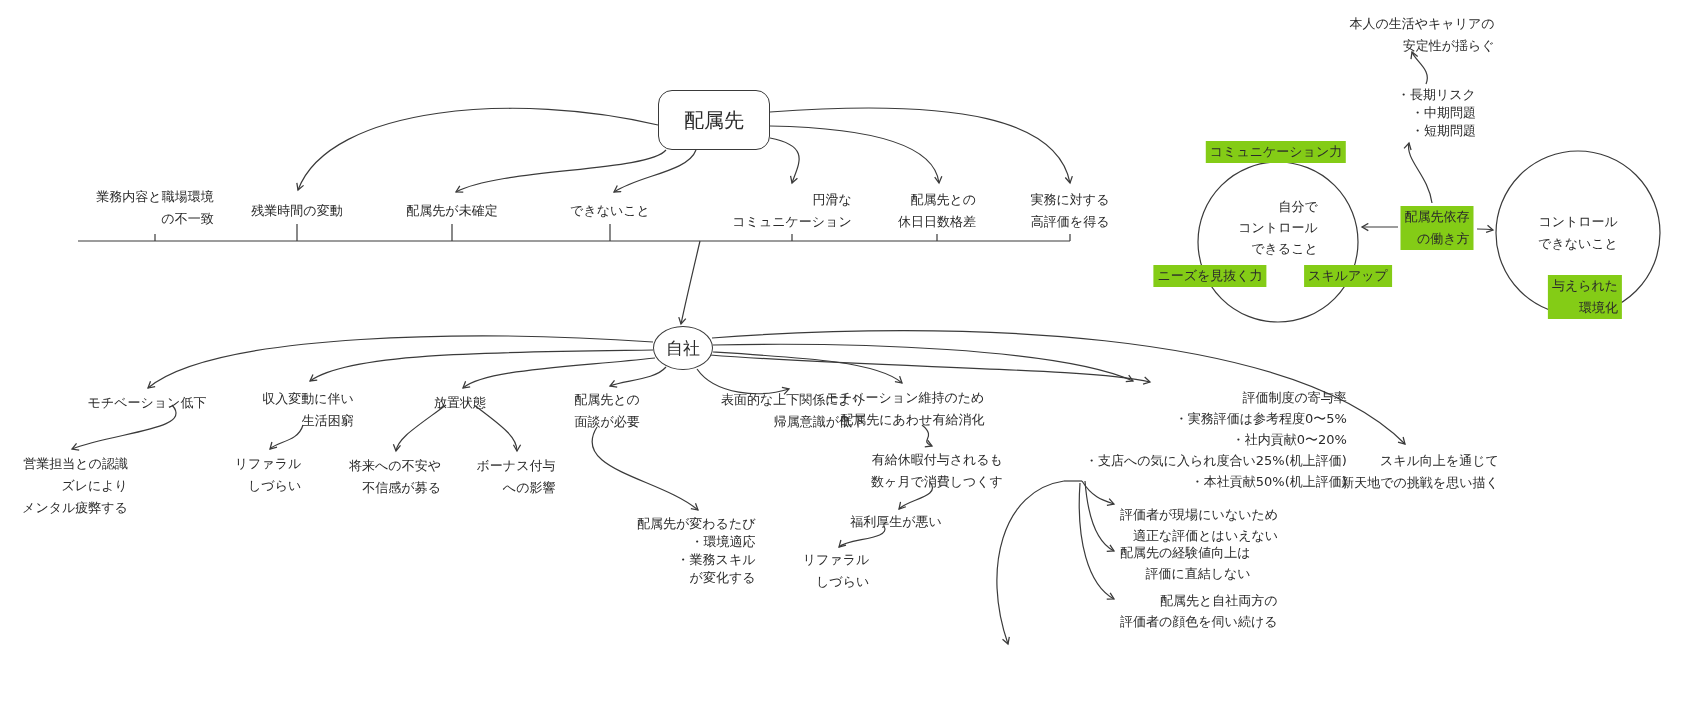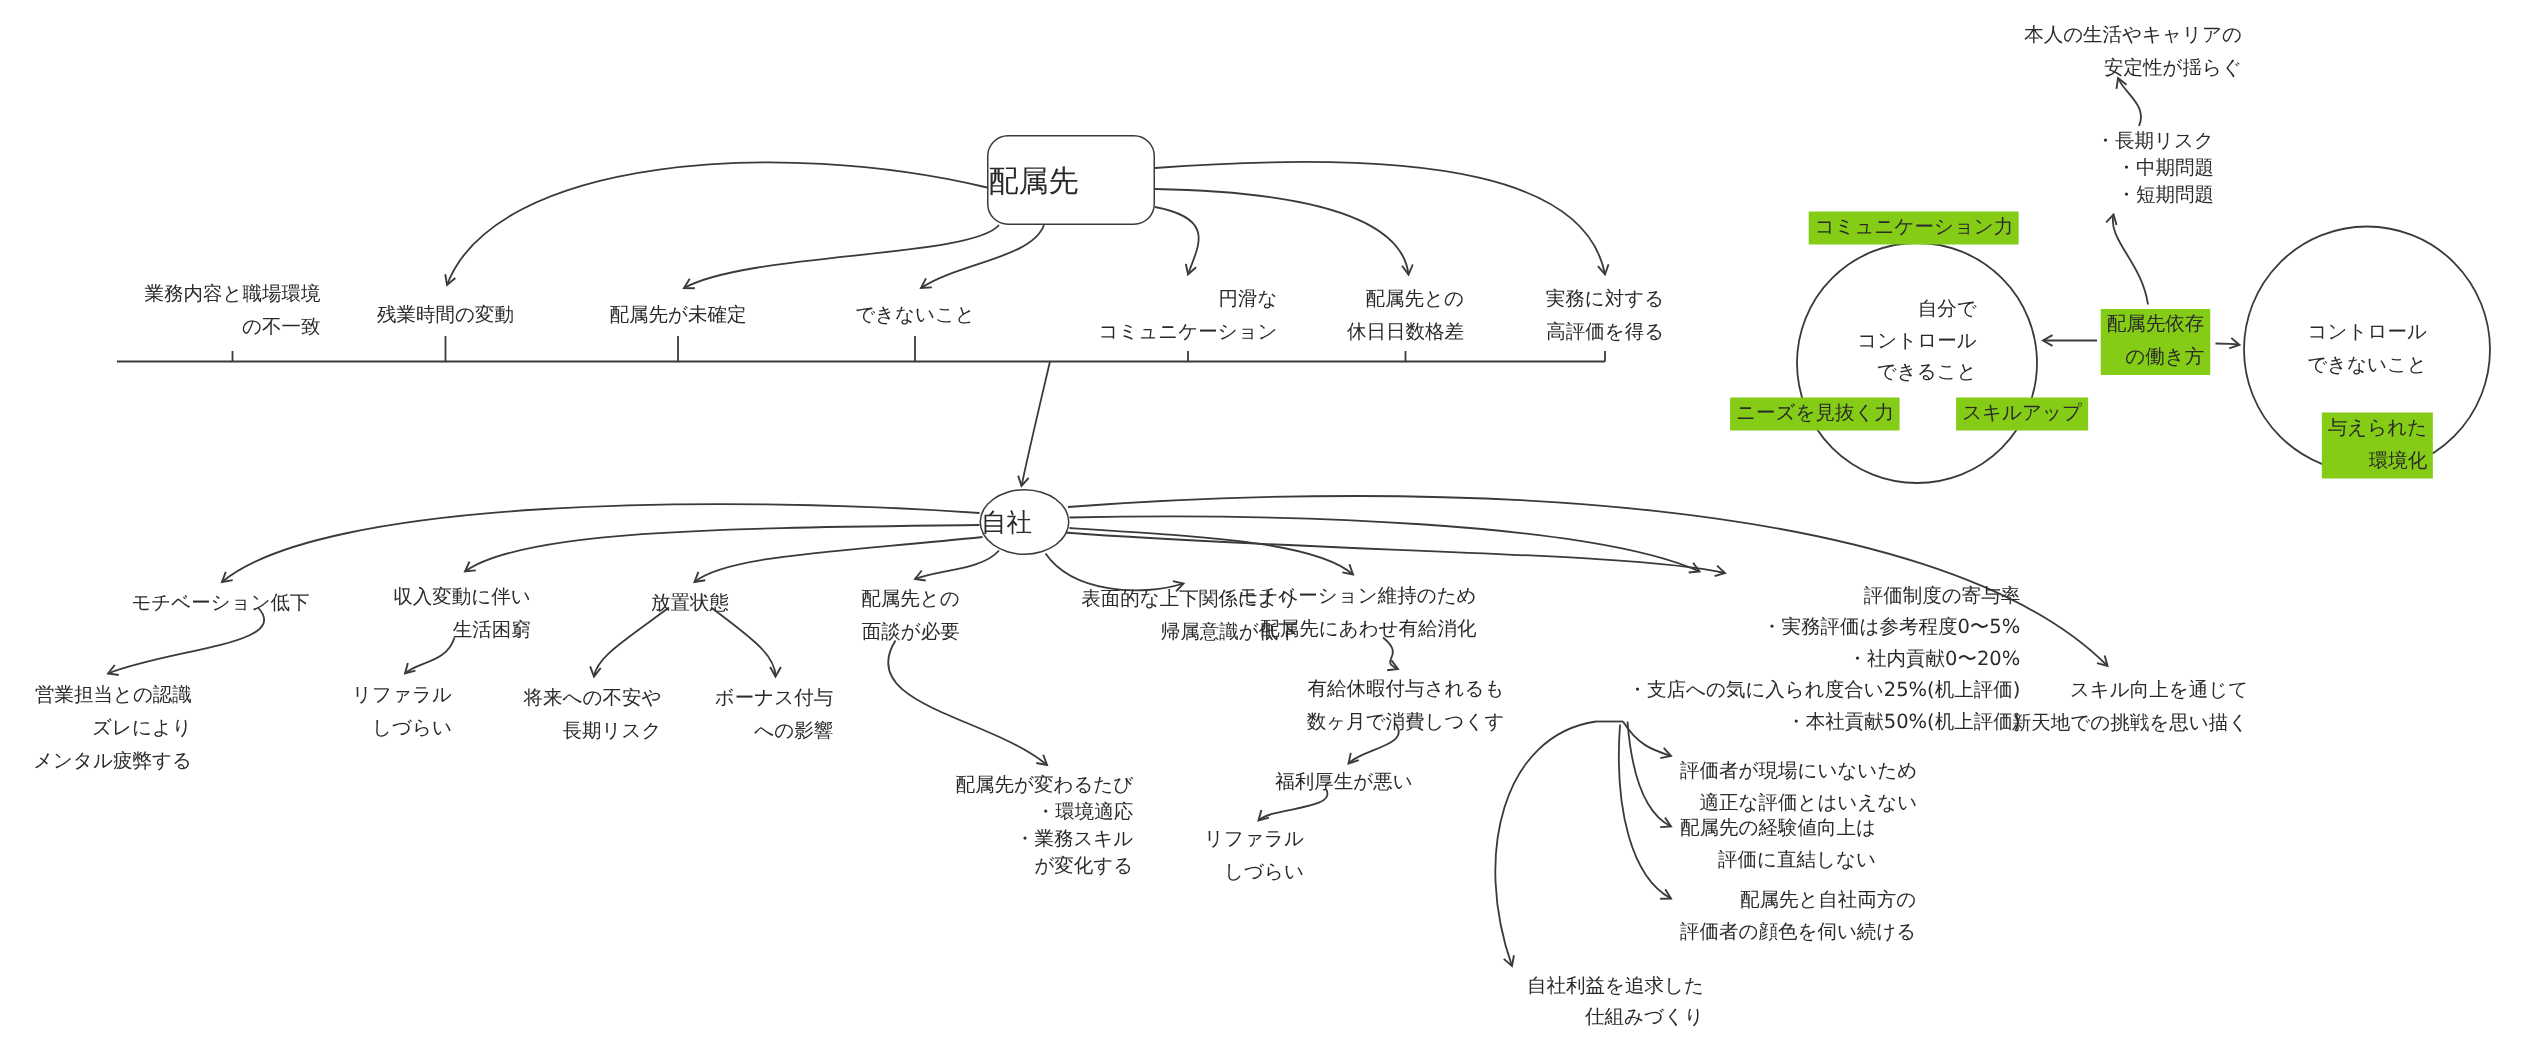--- a/index.html
+++ b/index.html
@@ -8,21 +8,21 @@
     font-family:"DejaVu Sans","Liberation Sans",sans-serif;color:#2a2a2a;overflow:hidden;
   }
   svg.edges{position:absolute;left:0;top:0;width:1687px;height:706px;}
   .lbl{
     position:absolute;font-size:13px;line-height:22px;white-space:pre-line;
     text-align:right;transform:translateX(-50%);
   }
   .lbl.left{transform:none;text-align:right;}
   .lbl.bg{background:#84cc16;padding:0 4px;}
   .node{
-    position:absolute;display:flex;align-items:center;justify-content:flex-start;
+    position:absolute;display:flex;align-items:center;justify-content:center;
     background:#ffffff;border:1.6px solid #3a3a3a;box-sizing:border-box;
   }
   .node.rect{border-radius:14px;font-size:20px;}
   .node.ellipse{border-radius:50%;font-size:17px;}
 </style>
 </head>
 <body>
 
 <div class="canvas">
 
@@ -106,21 +106,21 @@
   <div class="lbl" style="left:147px;top:392px">モチベーション低下</div>
   <div class="lbl" style="left:75px;top:453px">営業担当との認識
 ズレにより
 メンタル疲弊する</div>
   <div class="lbl" style="left:308px;top:388px">収入変動に伴い
 生活困窮</div>
   <div class="lbl" style="left:268px;top:453px">リファラル
 しづらい</div>
   <div class="lbl" style="left:460px;top:392px">放置状態</div>
   <div class="lbl" style="left:395px;top:455px">将来への不安や
-長期リスク</div>
+不信感が募る</div>
   <div class="lbl" style="left:516px;top:455px">ボーナス付与
 への影響</div>
   <div class="lbl" style="left:607px;top:389px">配属先との
 面談が必要</div>
   <div class="lbl left" style="left:637px;top:515px;line-height:18px">配属先が変わるたび
 ・環境適応
 ・業務スキル
 　が変化する</div>
   <div class="lbl" style="left:793px;top:389px">表面的な上下関係により
 帰属意識が低下</div>
@@ -135,22 +135,20 @@
 ・実務評価は参考程度0〜5%
 ・社内貢献0〜20%
 ・支店への気に入られ度合い25%(机上評価)
 ・本社貢献50%(机上評価)</div>
   <div class="lbl left" style="left:1120px;top:504px;line-height:21px">評価者が現場にいないため
 適正な評価とはいえない</div>
   <div class="lbl left" style="left:1120px;top:542px;line-height:21px">配属先の経験値向上は
 評価に直結しない</div>
   <div class="lbl left" style="left:1120px;top:590px;line-height:21px">配属先と自社両方の
 評価者の顔色を伺い続ける</div>
-  <div class="lbl left" style="left:1018px;top:647px;line-height:21px">自社利益を追求した
-仕組みづくり</div>
   <div class="lbl" style="left:1420px;top:450px">スキル向上を通じて
 新天地での挑戦を思い描く</div>
 
   <div class="lbl" style="left:1422px;top:13px">本人の生活やキャリアの
 安定性が揺らぐ</div>
   <div class="lbl left" style="left:1397px;top:86px;line-height:18px">・長期リスク
 ・中期問題
 ・短期問題</div>
   <div class="lbl bg" style="left:1276px;top:141px">コミュニケーション力</div>
   <div class="lbl" style="left:1278px;top:196px;line-height:21px">自分で

